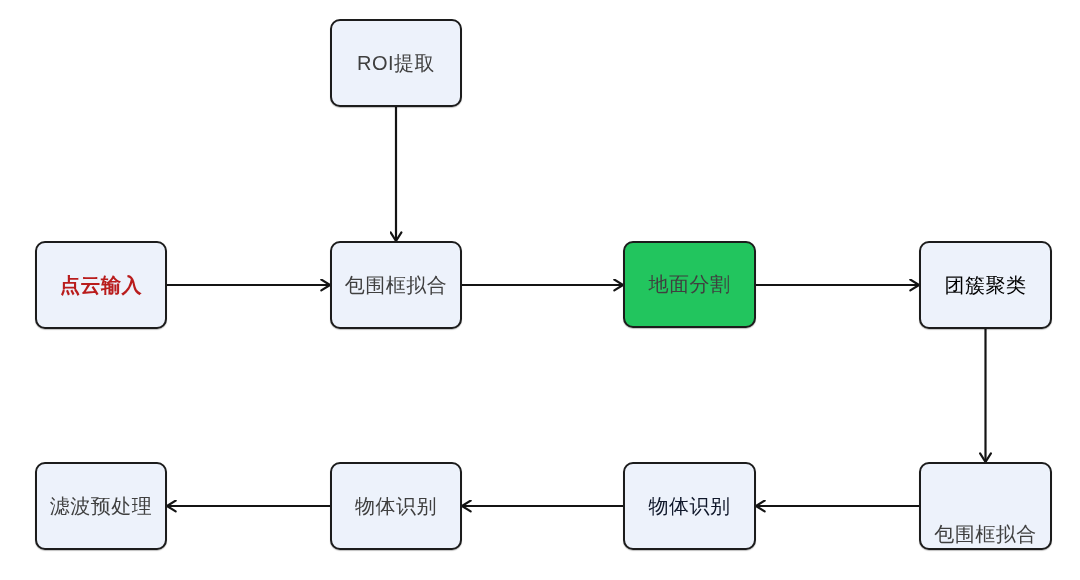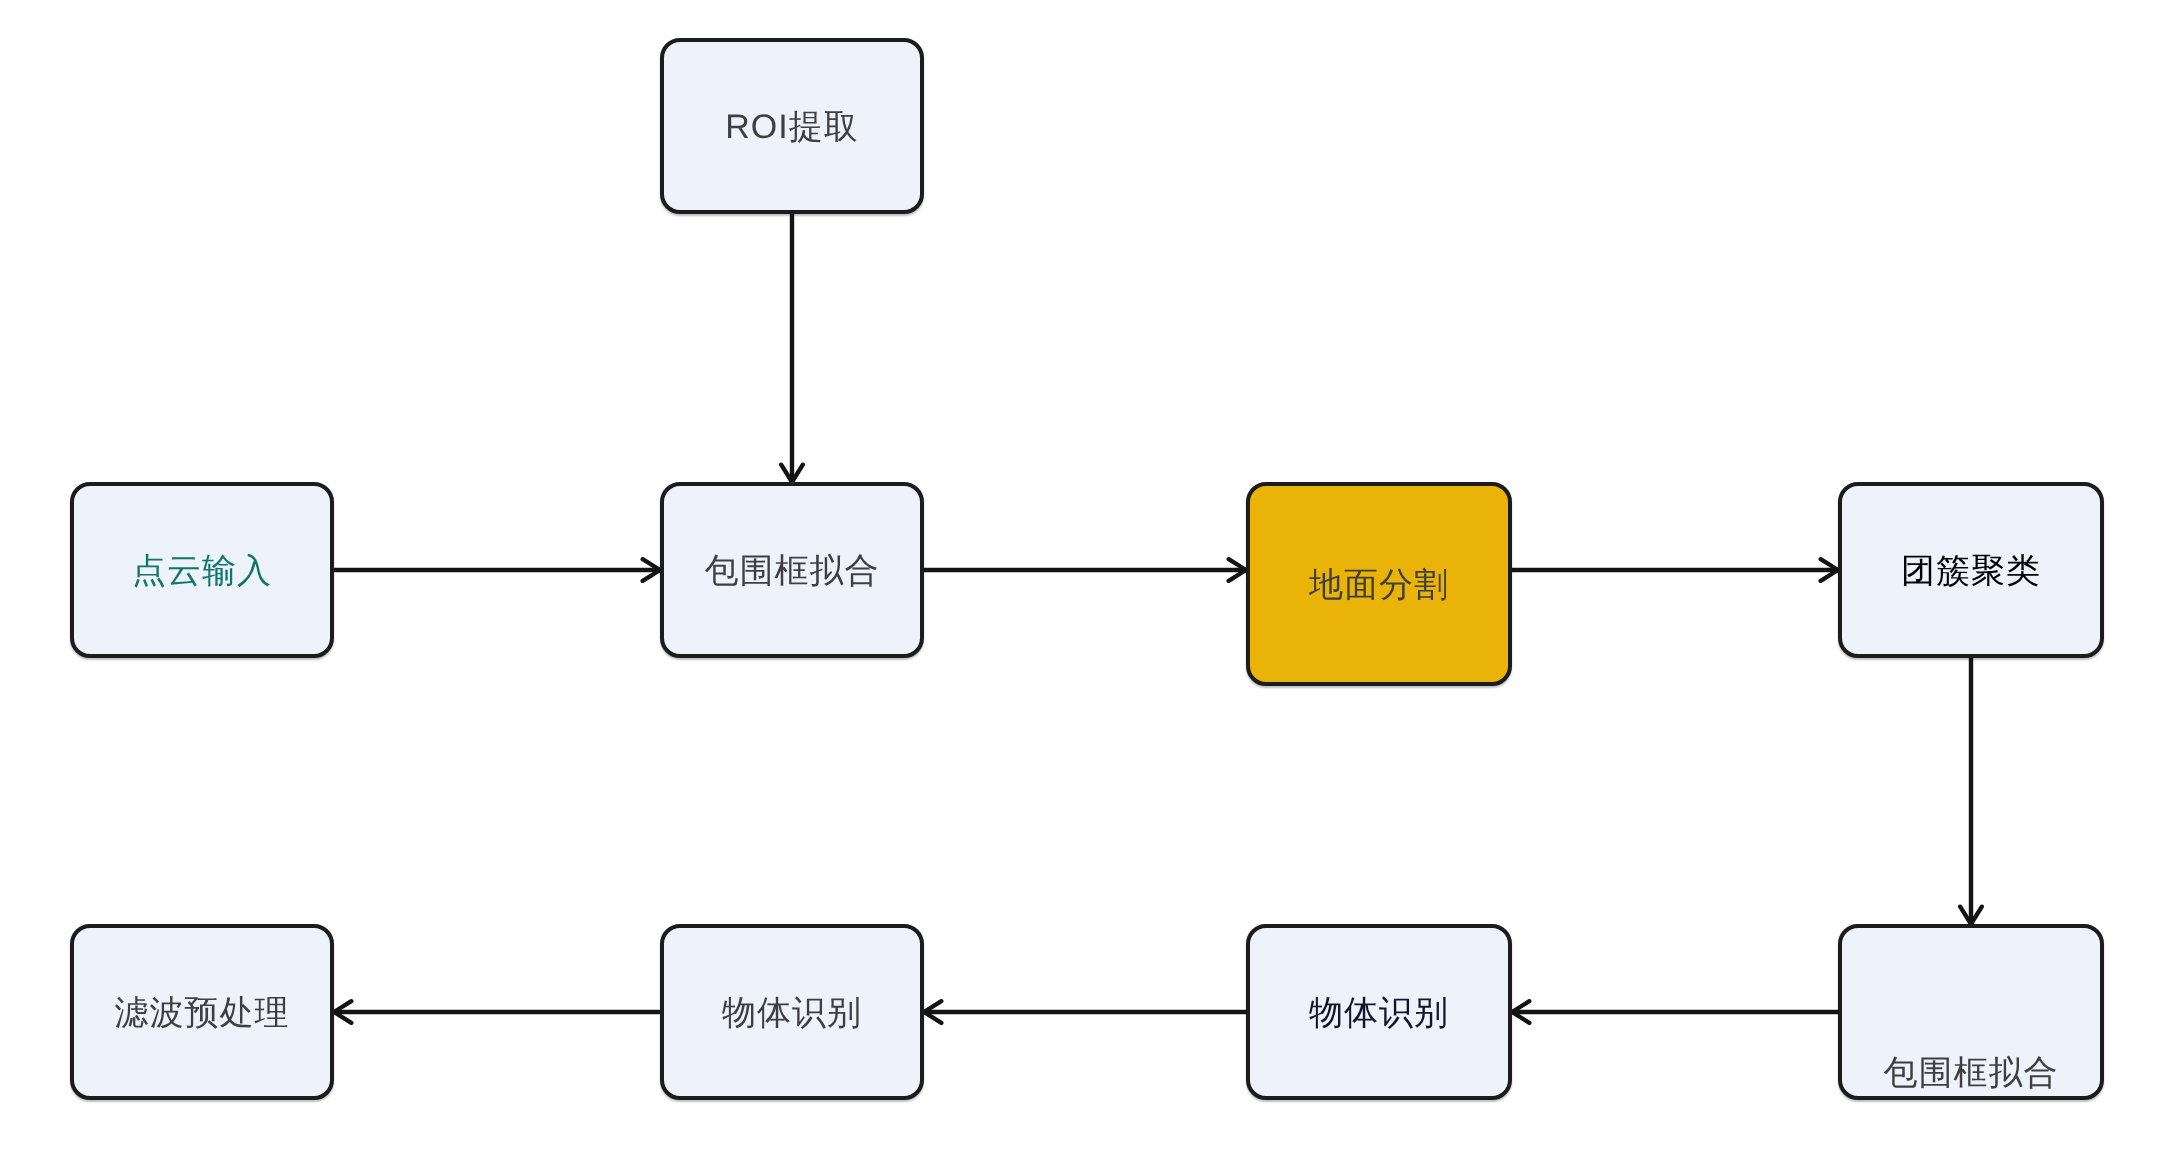--- a/index.html
+++ b/index.html
@@ -27,21 +27,21 @@
     position: absolute;
     box-sizing: border-box;
     display: flex;
     align-items: center;
     justify-content: center;
     border-radius: 10px;
     border: 2.5px solid #1c1c1c;
     box-shadow: 0 1px 1px rgba(0,0,0,0.25);
   }
   .flow-node-label {
-    font-size: 17px;
+    font-size: 20px;
     letter-spacing: 0.5px;
     white-space: nowrap;
     user-select: none;
   }
   .edge-line {
     stroke-width: 2.2;
     fill: none;
   }
 </style>
 </head>
@@ -63,26 +63,26 @@
         <line x1="919" y1="506" x2="756" y2="506" class="edge-line" stroke="#141414" marker-end="url(#arrow-head)"></line>
         <line x1="623" y1="506" x2="462" y2="506" class="edge-line" stroke="#141414" marker-end="url(#arrow-head)"></line>
         <line x1="330" y1="506" x2="167" y2="506" class="edge-line" stroke="#141414" marker-end="url(#arrow-head)"></line>
       </g>
   </svg>
   <div id="nodes-layer">
       <div class="flow-node" style="left: 330px; top: 19px; width: 132px; height: 88px; background: rgb(237, 242, 251); border-color: rgb(28, 28, 28);">
         <span class="flow-node-label" style="color: rgb(63, 63, 63);">ROI提取</span>
       </div>
       <div class="flow-node" style="left: 35px; top: 241px; width: 132px; height: 88px; background: rgb(237, 242, 251); border-color: rgb(28, 28, 28);">
-        <span class="flow-node-label" style="color: #0f766e;">点云输入</span>
+        <span class="flow-node-label" style="color: #b91c1c; font-weight: bold;">点云输入</span>
       </div>
       <div class="flow-node" style="left: 330px; top: 241px; width: 132px; height: 88px; background: rgb(237, 242, 251); border-color: rgb(28, 28, 28);">
         <span class="flow-node-label" style="color: rgb(63, 63, 63);">包围框拟合</span>
       </div>
-      <div class="flow-node" style="left: 623px; top: 241px; width: 133px; height: 102px; background: #eab308; border-color: rgb(28, 28, 28); align-items: center;">
+      <div class="flow-node" style="left: 623px; top: 241px; width: 133px; height: 87px; background: #22c55e; border-color: rgb(28, 28, 28); align-items: center;">
         <span class="flow-node-label" style="color: rgb(63, 63, 63);">地面分割</span>
       </div>
       <div class="flow-node" style="left: 919px; top: 241px; width: 133px; height: 88px; background: rgb(237, 242, 251); border-color: rgb(28, 28, 28);">
         <span class="flow-node-label" style="color: #000000;">团簇聚类</span>
       </div>
       <div class="flow-node" style="left: 919px; top: 462px; width: 133px; height: 88px; background: rgb(237, 242, 251); border-color: rgb(28, 28, 28); align-items: flex-end;">
         <span class="flow-node-label" style="color: rgb(63, 63, 63);">包围框拟合</span>
       </div>
       <div class="flow-node" style="left: 623px; top: 462px; width: 133px; height: 88px; background: rgb(237, 242, 251); border-color: rgb(28, 28, 28);">
         <span class="flow-node-label" style="color: #0f172a;">物体识别</span>

